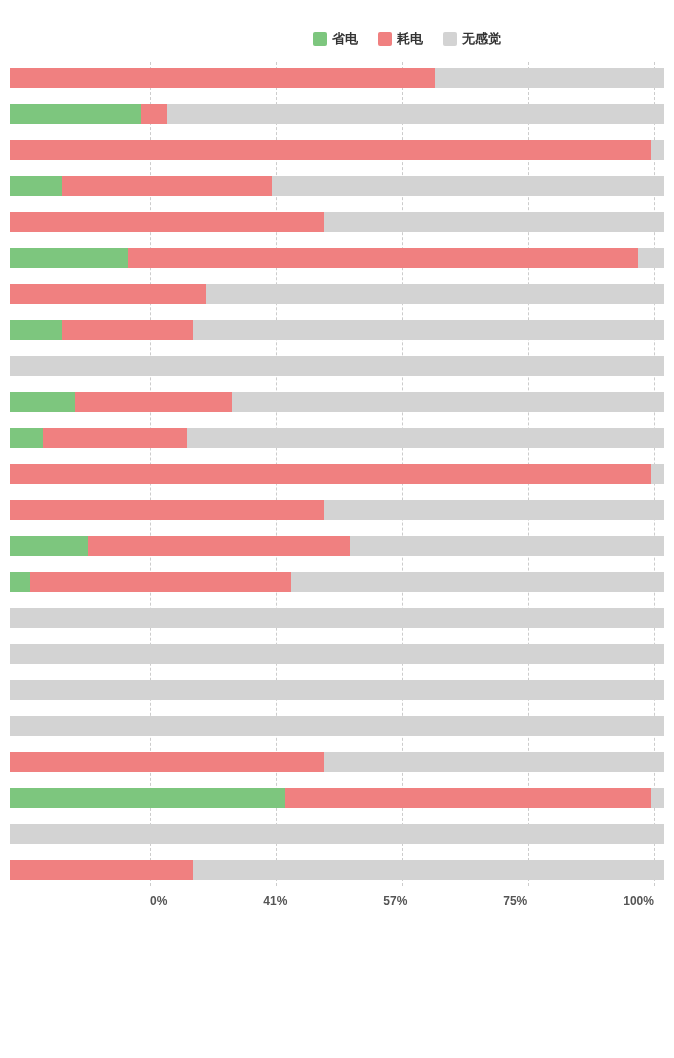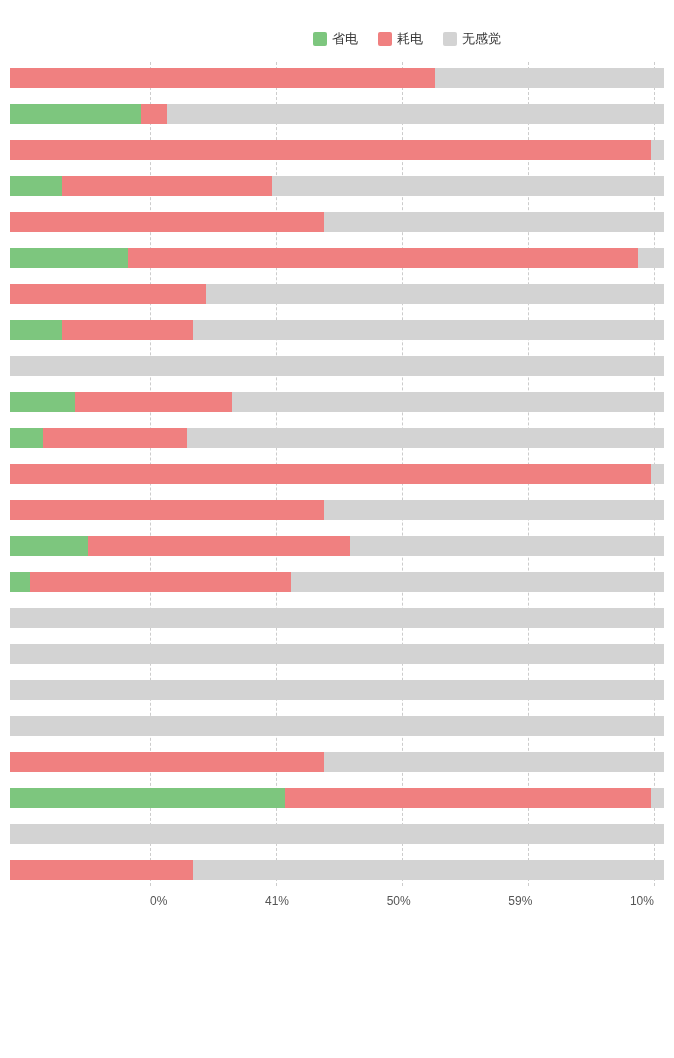--- a/index.html
+++ b/index.html
@@ -6,20 +6,21 @@
     body {
       font-family: -apple-system, BlinkMacSystemFont, "Helvetica Neue", Arial, sans-serif;
       background: #fff;
       width: 674px;
       min-height: 1058px;
       padding: 20px 10px 30px 10px;
     }
     .chart-container {
       width: 100%;
       padding-top: 10px;
+      font-weight: bold;
     }
     .legend {
       display: flex;
       justify-content: center;
       align-items: center;
       gap: 20px;
       margin-bottom: 14px;
       margin-left: 140px;
     }
     .legend-item {
@@ -296,18 +297,18 @@
           <div class="bar-segment-pink" style="width: 28%;"></div>
           <div class="bar-segment-gray" style="width: 72%;"></div>
         </div>
       </div>
     </div>
 
   <div class="x-axis">
 
   <span class="x-tick">0%</span>
       <span class="x-tick">41%</span>
-      <span class="x-tick">50%</span>
-      <span class="x-tick">59%</span>
-      <span class="x-tick">10%</span>
+      <span class="x-tick">57%</span>
+      <span class="x-tick">75%</span>
+      <span class="x-tick">100%</span>
     </div>
 
 </div>
 
 </body></html>

